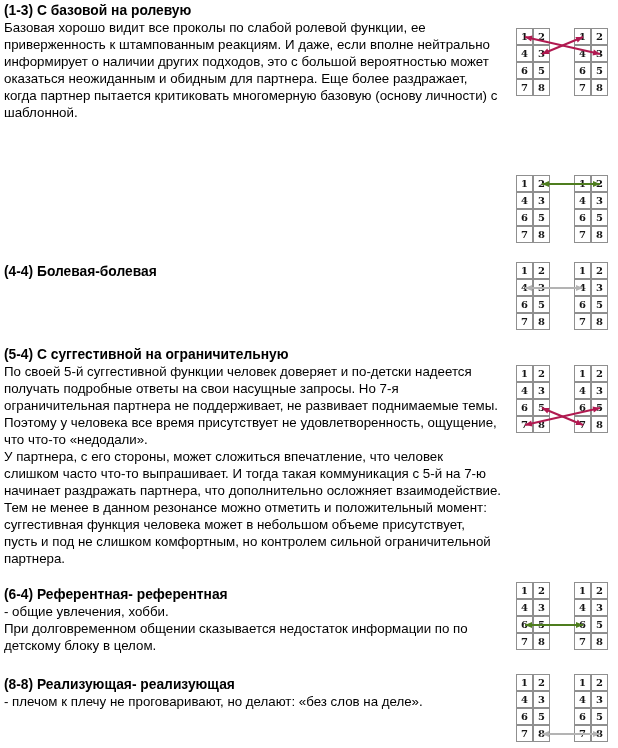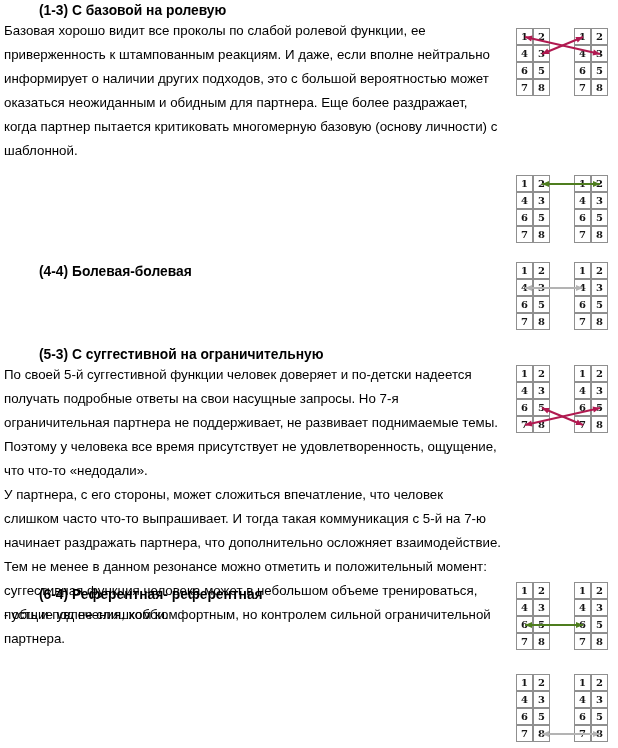--- a/index.html
+++ b/index.html
@@ -15,25 +15,24 @@
   .section-text {
     position: absolute;
     left: 4px;
     width: 497px;
   }
   .section-title {
     font-weight: bold;
     font-size: 13.8px;
     line-height: 17px;
     white-space: pre-wrap;
-    margin-left: 35px;
   }
   .para {
     font-size: 13.3px;
-    line-height: 24px;
+    line-height: 17px;
     white-space: pre-wrap;
   }
   .diagram {
     position: absolute;
     left: 514px;
     width: 96px;
     height: 70px;
   }
   table.fgrid {
     position: absolute;
@@ -213,24 +212,24 @@
           </tr>
         </tbody>
       </table>
       <svg width="96" height="70" class="arrows">
         <line x1="11" y1="26" x2="69" y2="26" stroke="#b3b3b3" stroke-width="2"></line>
         <polygon points="11,26 18,23 18,29" fill="#b3b3b3"></polygon>
         <polygon points="69,26 62,29 62,23" fill="#b3b3b3"></polygon>
       </svg>
     </div>
     <div class="section-text" style="top: 346px;">
-      <div class="section-title">(5-3) С суггестивной на ограничительную</div>
+      <div class="section-title">(5-4) С суггестивной на ограничительную</div>
       <div class="para">По своей 5-й суггестивной функции человек доверяет и по-детски надеется получать подробные ответы на свои насущные запросы. Но 7-я ограничительная партнера не поддерживает, не развивает поднимаемые темы. Поэтому у человека все время присутствует не удовлетворенность, ощущение, что что-то «недодали».</div>
       <div class="para">У партнера, с его стороны, может сложиться впечатление, что человек слишком часто что-то выпрашивает. И тогда такая коммуникация с 5-й на 7-ю начинает раздражать партнера, что дополнительно осложняет взаимодействие.</div>
-      <div class="para">Тем не менее в данном резонансе можно отметить и положительный момент: суггестивная функция человека может в небольшом объеме тренироваться, пусть и под не слишком комфортным, но контролем сильной ограничительной партнера.</div>
+      <div class="para">Тем не менее в данном резонансе можно отметить и положительный момент: суггестивная функция человека может в небольшом объеме присутствует, пусть и под не слишком комфортным, но контролем сильной ограничительной партнера.</div>
     </div>
     <div class="diagram" style="top: 365px;">
       <table class="fgrid" style="left: 2px;">
         <tbody>
           <tr>
             <td>1</td>
             <td>2</td>
           </tr>
           <tr>
             <td>4</td>
@@ -271,20 +270,21 @@
         <polygon points="28,43 35.61523986310273,42.90987881818813 33.317149726900126,48.45233149961793" fill="#b01950"></polygon>
         <polygon points="69,60 61.38476013689727,60.09012118181187 63.682850273099874,54.54766850038207" fill="#b01950"></polygon>
         <line x1="11" y1="60" x2="86" y2="43" stroke="#b01950" stroke-width="2"></line>
         <polygon points="11,60 17.163645913217586,55.52680549758048 18.490000097074535,61.37836807341996" fill="#b01950"></polygon>
         <polygon points="86,43 79.83635408678242,47.47319450241952 78.50999990292547,41.62163192658004" fill="#b01950"></polygon>
       </svg>
     </div>
     <div class="section-text" style="top: 586px;">
       <div class="section-title">(6-4) Референтная- референтная</div>
       <div class="para">- общие увлечения, хобби.</div>
+      <div class="para">При долговременном общении сказывается недостаток информации по по детскому блоку в целом.</div>
     </div>
     <div class="diagram" style="top: 582px;">
       <table class="fgrid" style="left: 2px;">
         <tbody>
           <tr>
             <td>1</td>
             <td>2</td>
           </tr>
           <tr>
             <td>4</td>
@@ -319,20 +319,24 @@
             <td>8</td>
           </tr>
         </tbody>
       </table>
       <svg width="96" height="70" class="arrows">
         <line x1="11" y1="43" x2="69" y2="43" stroke="#4e7d1e" stroke-width="2"></line>
         <polygon points="11,43 18,40 18,46" fill="#4e7d1e"></polygon>
         <polygon points="69,43 62,46 62,40" fill="#4e7d1e"></polygon>
       </svg>
     </div>
+    <div class="section-text" style="top: 676px;">
+      <div class="section-title">(8-8) Реализующая- реализующая</div>
+      <div class="para">- плечом к плечу не проговаривают, но делают: «без слов на деле».</div>
+    </div>
     <div class="diagram" style="top: 674px;">
       <table class="fgrid" style="left: 2px;">
         <tbody>
           <tr>
             <td>1</td>
             <td>2</td>
           </tr>
           <tr>
             <td>4</td>
             <td>3</td>

